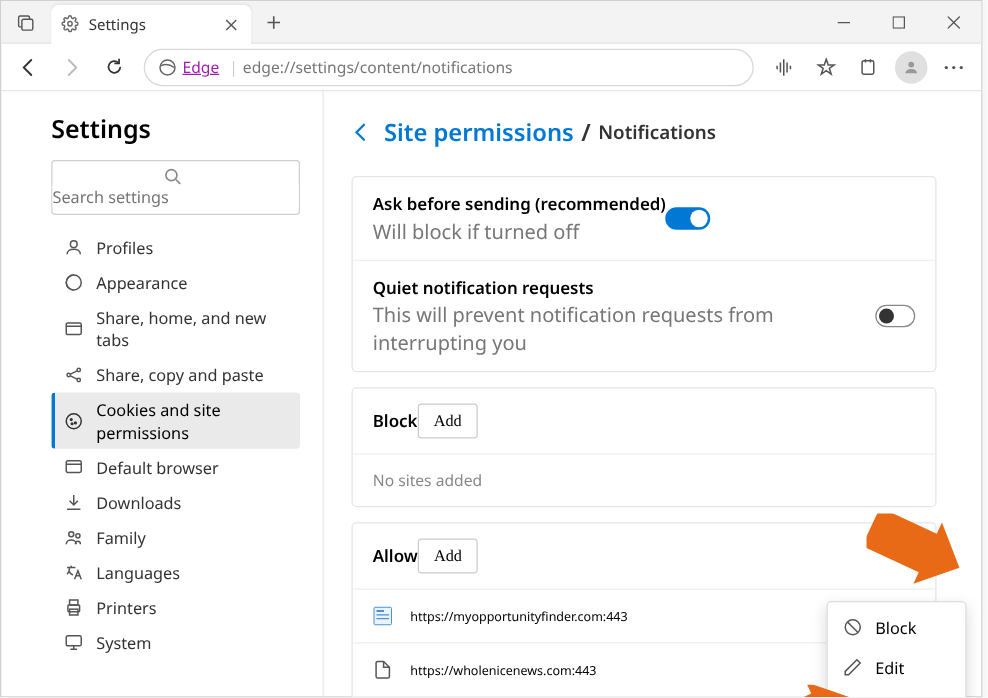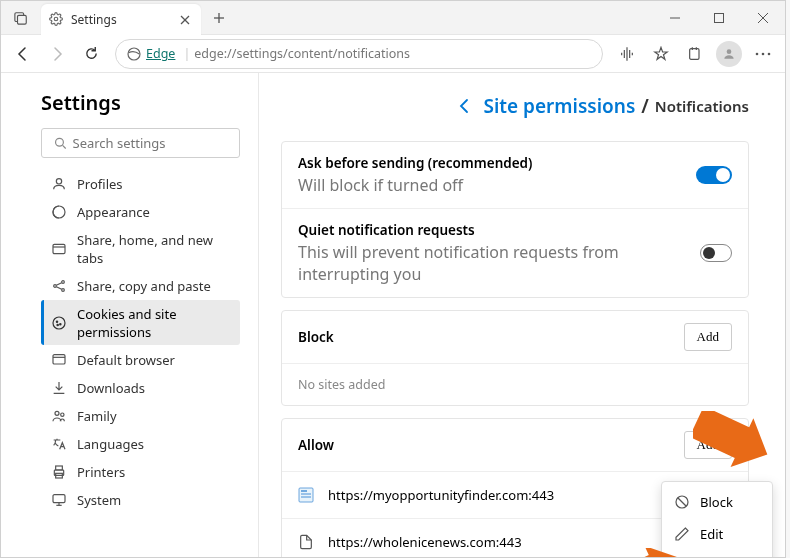--- a/index.html
+++ b/index.html
@@ -14,57 +14,57 @@
 .tab .title { font-size: 12px; color: #333; flex: 1; }
 .tab .close { width: 16px; height: 16px; display: flex; align-items: center; justify-content: center; font-size: 14px; color: #555; border-radius: 2px; }
 .new-tab { width: 28px; height: 28px; display: flex; align-items: center; justify-content: center; margin-left: 4px; color: #555; }
 .win-ctrls { margin-left: auto; display: flex; }
 .win-ctrl { width: 44px; height: 32px; display: flex; align-items: center; justify-content: center; color: #555; }
 
 
 .toolbar { height: 38px; display: flex; align-items: center; padding: 0 6px; gap: 2px; border-bottom: 1px solid #e6e6e6; }
 .tbtn { width: 32px; height: 32px; display: flex; align-items: center; justify-content: center; border-radius: 4px; color: #555; }
 .address-wrap { flex: 1; display: flex; align-items: center; height: 30px; background: #fff; border: 1px solid #d8d8d8; border-radius: 15px; padding: 0 10px; margin: 0 6px; font-size: 12.5px; color: #777; }
-.address-wrap .edge-label { margin: 0 4px; color: #0f766e; text-decoration: underline; }
+.address-wrap .edge-label { margin: 0 4px; color: #a21caf; text-decoration: underline; }
 .address-wrap .sep { color: #ccc; margin: 0 4px; }
 .avatar { width: 26px; height: 26px; border-radius: 50%; background: #e0e0e0; display: flex; align-items: center; justify-content: center; color: #888; }
 
 
 .content { display: flex; flex: 1; min-height: 0; }
 .sidebar { width: 258px; padding: 16px 18px 10px 40px; border-right: 1px solid #e8e8e8; }
 .sidebar h1 { font-size: 20px; font-weight: 600; margin-bottom: 12px; }
-.search { display: flex; align-items: center; border: 1px solid #cfcfcf; border-radius: 3px; padding: 5px 12px; margin-bottom: 12px; }
+.search { display: flex; align-items: center; border: 1px solid #cfcfcf; border-radius: 3px; padding: 5px 0; margin-bottom: 12px; flex-direction: column; }
 .search input { border: none; outline: none; font-size: 13px; width: 100%; color: #666; }
 .nav-item { display: flex; align-items: center; padding: 4.5px 10px; font-size: 13px; color: #333; border-radius: 3px; margin: 1px 0; cursor: pointer; }
 .nav-item.active { background: #eaeaea; border-left: 3px solid #0078d4; padding-left: 7px; color: #000; }
 .nav-item .nicon { width: 16px; height: 16px; margin-right: 10px; color: #555; flex-shrink: 0; }
 
 .main { flex: 1; padding: 20px 36px 10px 22px; overflow: auto; position: relative; }
-.breadcrumb { display: flex; align-items: center; margin-bottom: 22px; justify-content: flex-end; }
+.breadcrumb { display: flex; align-items: center; margin-bottom: 22px; }
 .back-arrow { color: #0078d4; margin-right: 10px; }
 .crumb-link { color: #0078d4; font-size: 19px; font-weight: 600; }
 .crumb-sep { margin: 0 6px; font-size: 19px; color: #333; font-weight: 600;}
 .crumb-cur { font-size: 15px; font-weight: 600; color: #333; }
 
 .panel { border: 1px solid #e5e5e5; border-radius: 4px; margin-bottom: 12px; background: #fff; }
-.panel-row { display: flex; align-items: center; justify-content: space-between; padding: 12px 16px; }
+.panel-row { display: flex; align-items: center; padding: 12px 16px; }
 .panel-row + .panel-row { border-top: 1px solid #eee; }
 .panel-row .rtitle { font-size: 13.5px; font-weight: 600; }
 .panel-row .rdesc { font-size: 16px; color: #777; margin-top: 2px; }
 .panel-empty { padding: 12px 16px; font-size: 12.5px; color: #888; border-top: 1px solid #eee; }
 
 .toggle { width: 36px; height: 18px; border-radius: 10px; position: relative; }
 .toggle.on { background: #0078d4; }
 .toggle.on::after { content: ""; position: absolute; right: 2px; top: 2px; width: 14px; height: 14px; background: #fff; border-radius: 50%; }
 .toggle.off { background: #fff; border: 1px solid #888; }
 .toggle.off::after { content: ""; position: absolute; left: 2px; top: 2px; width: 12px; height: 12px; background: #333; border-radius: 50%; }
 
 .add-btn { border: 1px solid #ccc; background: #fff; padding: 5px 12px; border-radius: 3px; font-size: 13px; cursor: pointer; font-family: Liberation Serif, serif; }
 
-.site-row { display: flex; align-items: center; padding: 10px 16px; border-top: 1px solid #eee; font-size: 13px; }
+.site-row { display: flex; align-items: center; padding: 10px 16px; border-top: 1px solid #eee; font-size: 10px; }
 .site-row .sicon { width: 16px; height: 16px; margin-right: 14px; color: #555; }
 .site-row .more { margin-left: auto; color: #555; padding: 4px; border-radius: 3px; cursor: pointer; font-weight: bold; letter-spacing: 1px; }
 .site-row .more.highlight { background: #d4e8fa; }
 
 .ctx-menu { position: absolute; right: 12px; top: 408px; background: #fff; border: 1px solid #ddd; border-radius: 4px; box-shadow: 0 4px 12px rgba(0,0,0,0.15); width: 112px; padding: 4px 0; z-index: 20; }
 .ctx-item { display: flex; align-items: center; padding: 7px 12px; font-size: 13px; cursor: pointer; }
 .ctx-item .cicon { width: 16px; height: 16px; margin-right: 10px; color: #555; }
 
 .arrow { position: absolute; z-index: 30; pointer-events: none; }
 .arrow1 { right: 14px; top: 338px; }

